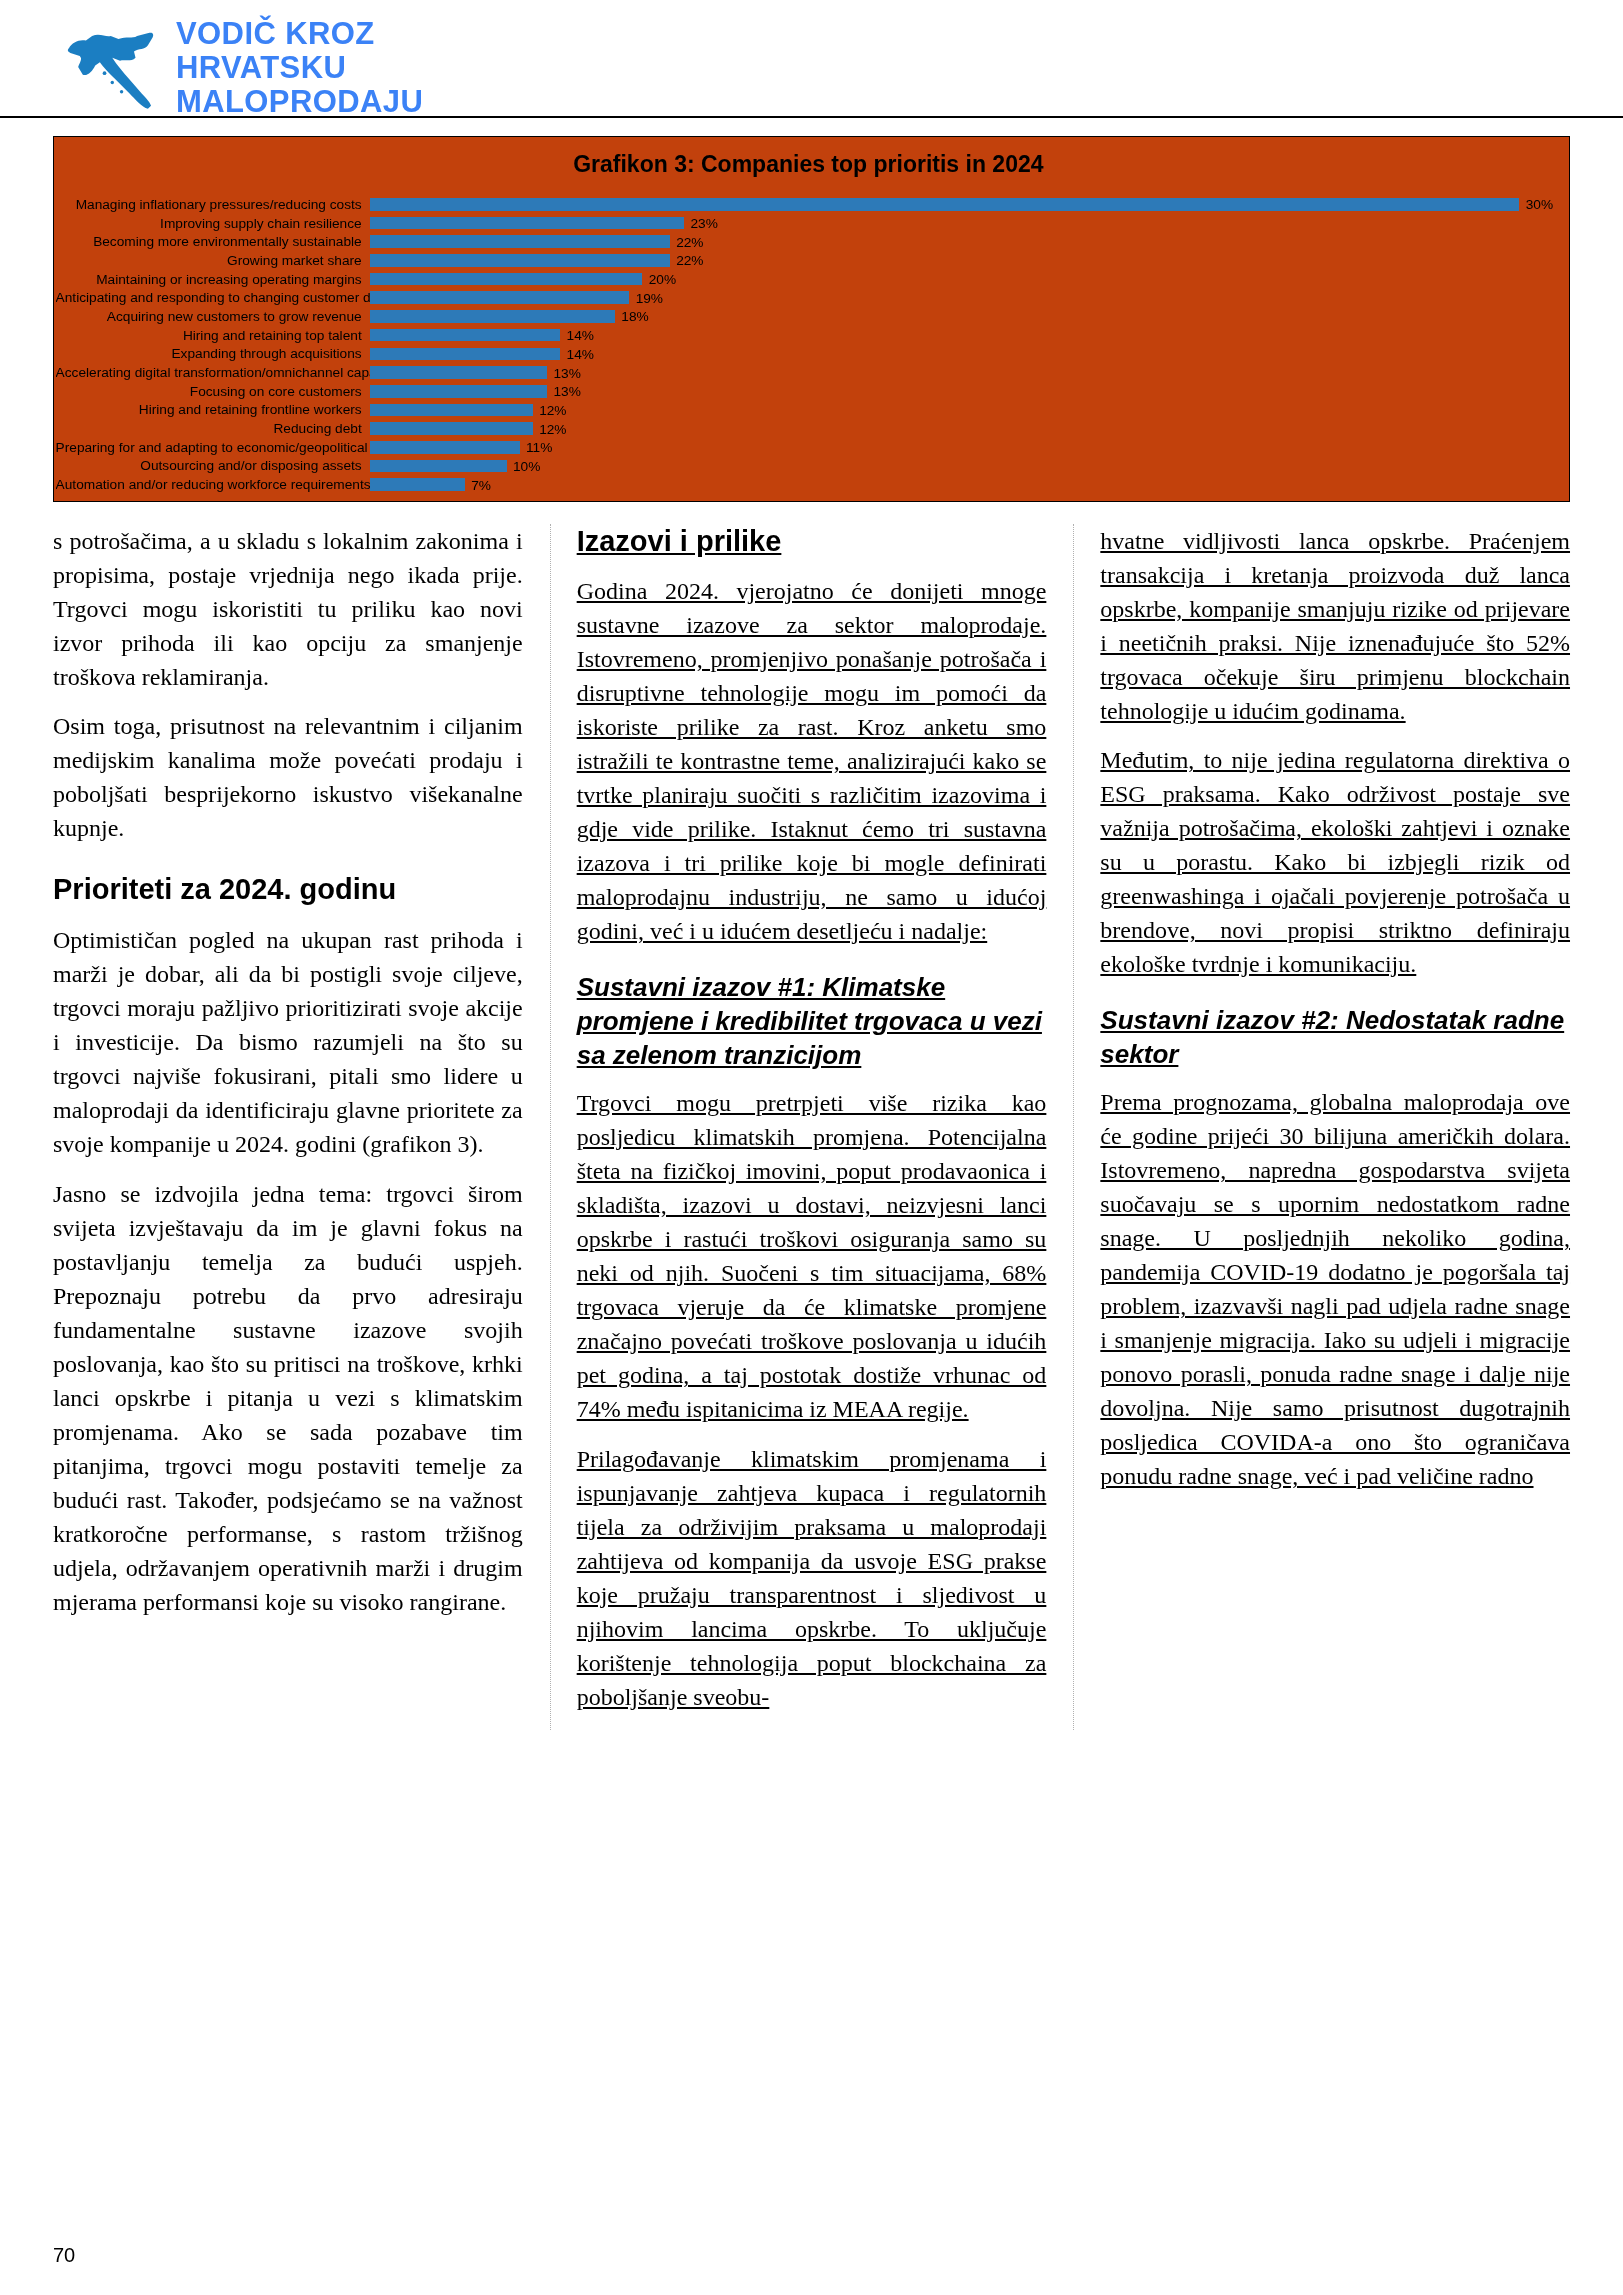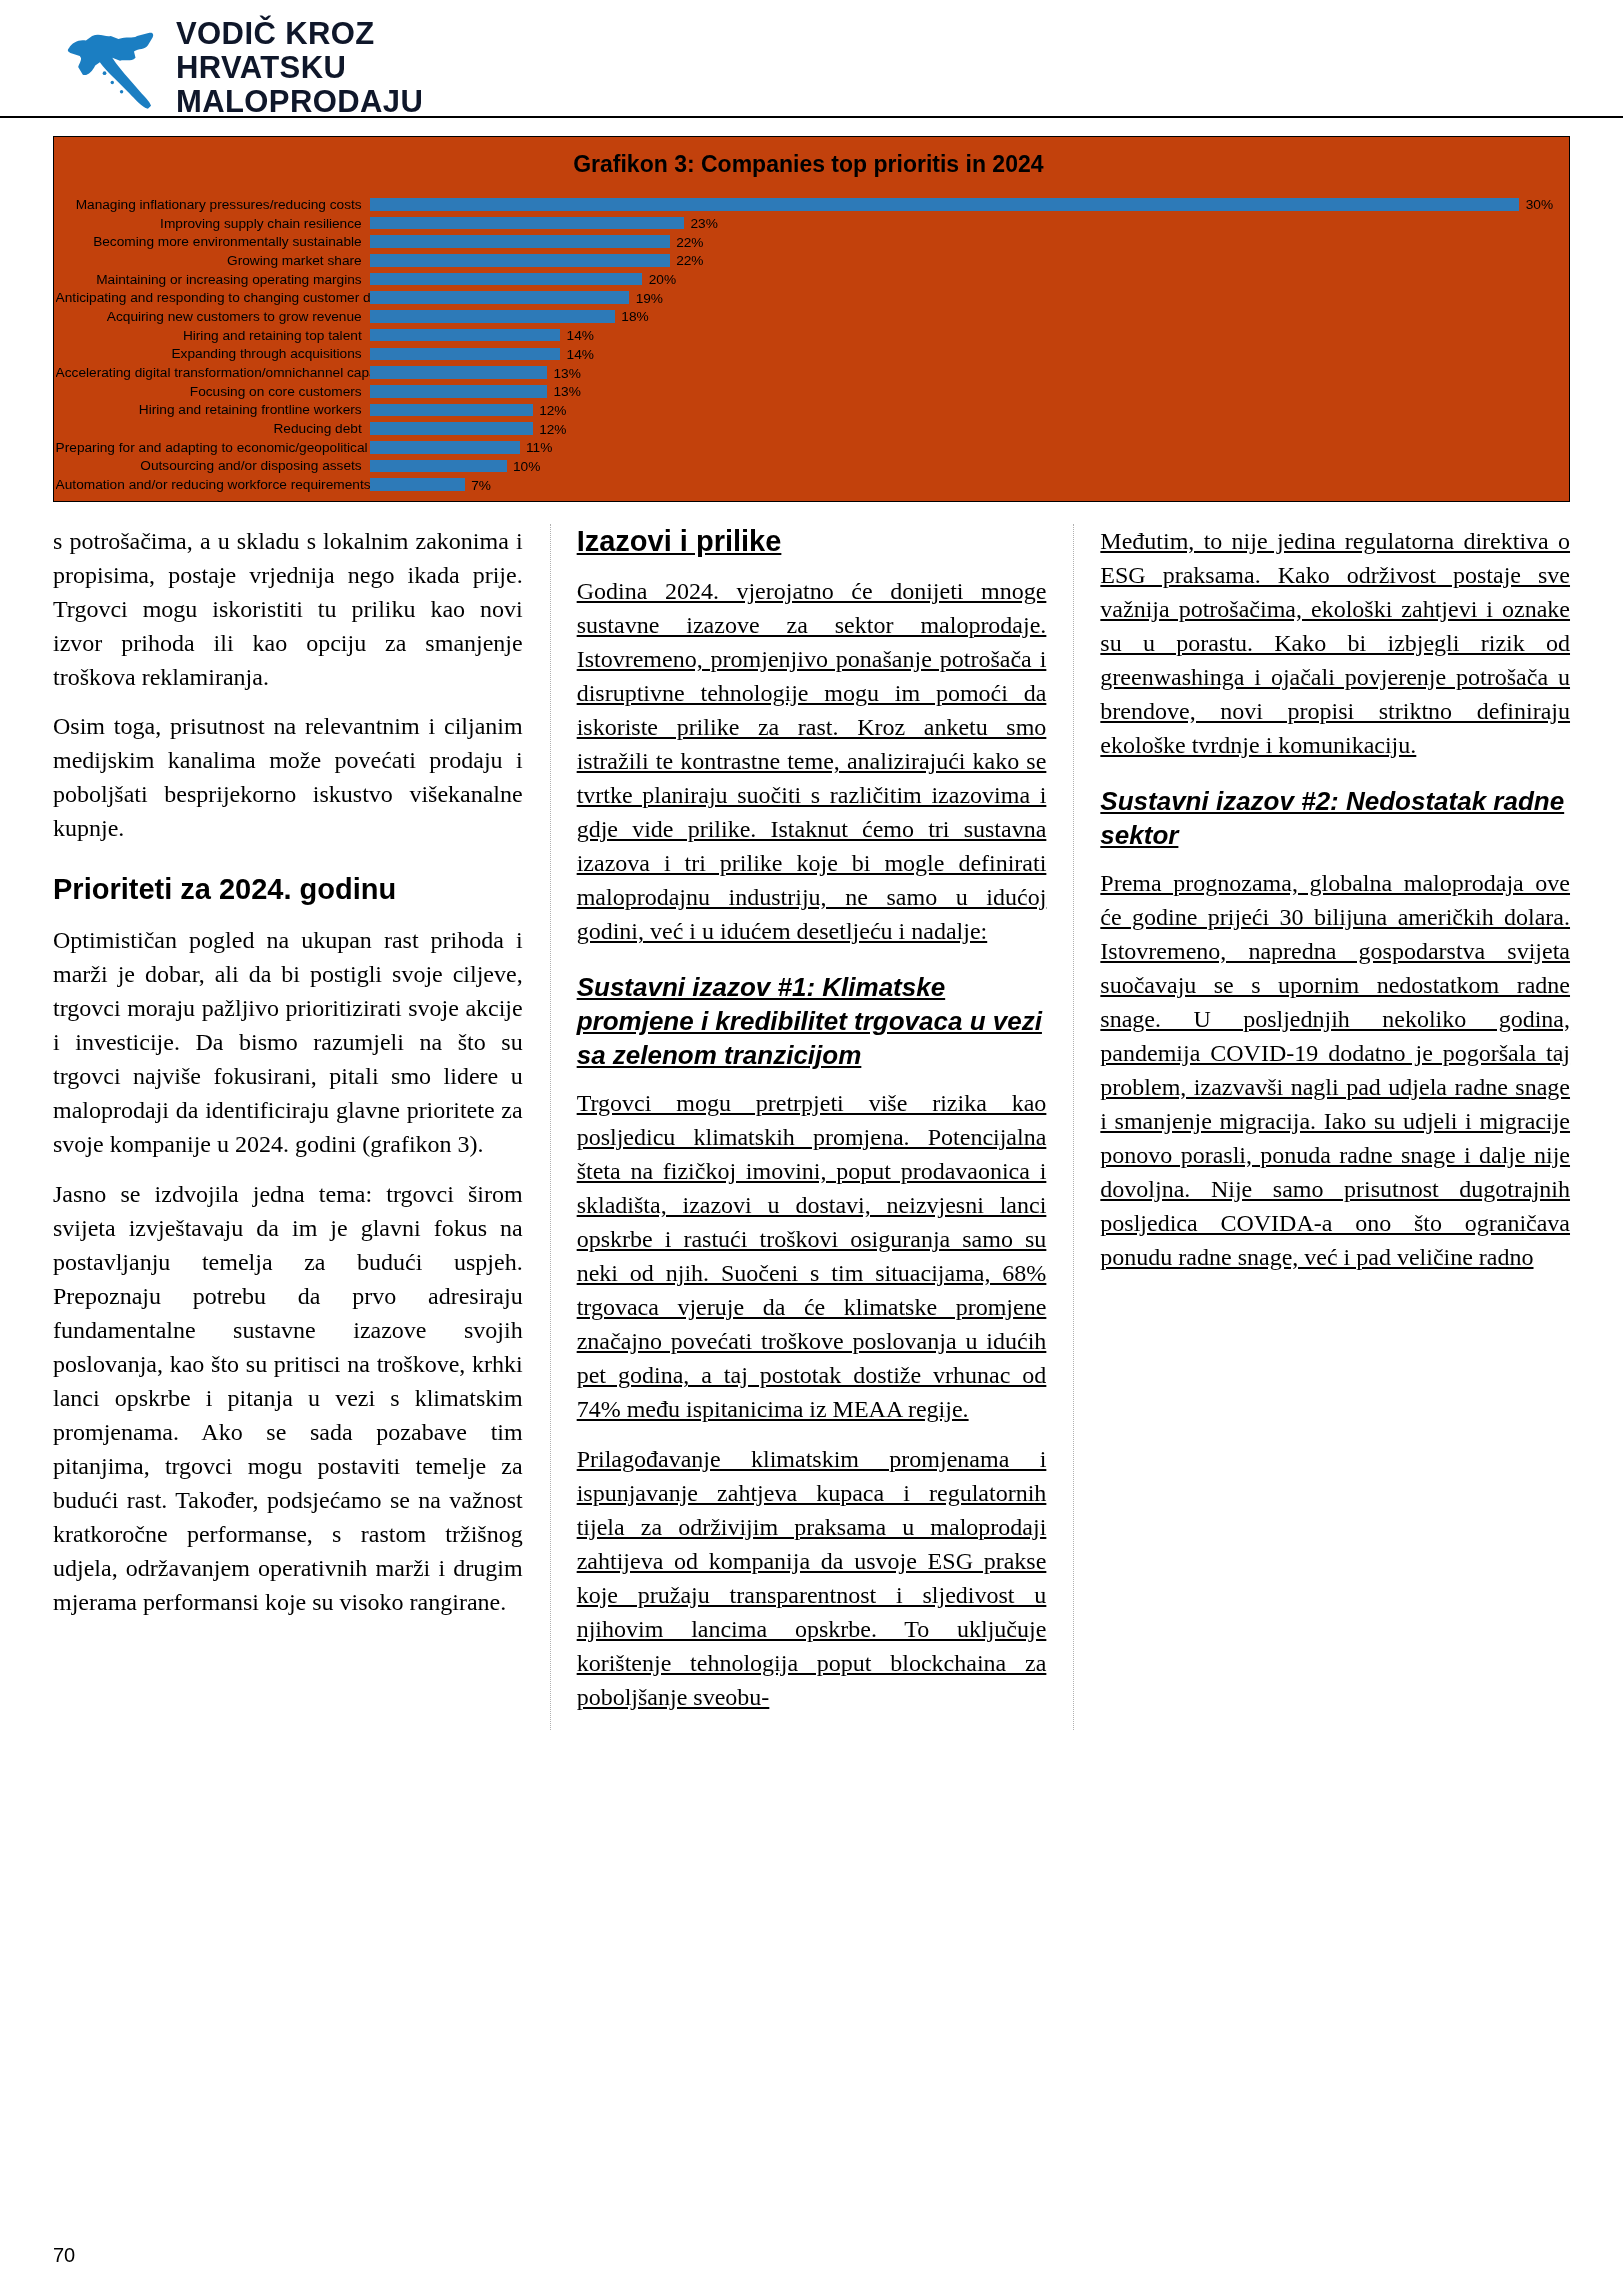--- a/index.html
+++ b/index.html
@@ -107,21 +107,21 @@
 <div class="page">
 
   <header class="header">
     <div class="logo">
       <svg viewBox="0 0 130 120" xmlns="http://www.w3.org/2000/svg">
         <path fill="#1b7ec2" d="M10,34 C14,26 24,22 32,24 L40,18 C50,14 58,20 64,18 L74,22 C84,18 92,22 98,18 L114,14 C118,13 120,16 118,20 L112,30 C108,36 100,34 94,38 L96,46 C90,52 82,48 76,50 L66,46 C72,56 80,64 88,74 L102,90 C108,97 114,102 116,108 L112,112 C104,110 96,100 88,92 L70,74 C62,66 54,58 50,52 L44,56 C40,64 34,70 28,68 L22,58 C24,52 28,48 24,44 L12,40 C8,38 8,36 10,34 Z"></path>
         <circle fill="#1b7ec2" cx="56" cy="66" r="2.4"></circle>
         <circle fill="#1b7ec2" cx="66" cy="78" r="2.2"></circle>
         <circle fill="#1b7ec2" cx="78" cy="90" r="2.2"></circle>
       </svg>
-      <div class="logo-text" style="color:#0f172a">
+      <div class="logo-text" style="color:#3b82f6">
         <span>VODIČ KROZ</span>
         <span>HRVATSKU</span>
         <span>MALOPRODAJU</span>
       </div>
     </div>
   </header>
 
   <div class="top-rule"></div>
 
   <section class="chart-box">
@@ -251,20 +251,21 @@
         <p class="blk-p">Jasno se izdvojila jedna tema: trgovci širom svijeta izvještavaju da im je glavni fokus na postavljanju temelja za budući uspjeh. Prepoznaju potrebu da prvo adresiraju fundamentalne sustavne izazove svojih poslovanja, kao što su pritisci na troškove, krhki lanci opskrbe i pitanja u vezi s klimatskim promjenama. Ako se sada pozabave tim pitanjima, trgovci mogu postaviti temelje za budući rast. Također, podsjećamo se na važnost kratkoročne performanse, s rastom tržišnog udjela, održavanjem operativnih marži i drugim mjerama performansi koje su visoko rangirane.</p>
       </div>
     <div class="col">
         <div class="blk-h2">Izazovi i prilike</div>
         <p class="blk-p">Godina 2024. vjerojatno će donijeti mnoge sustavne izazove za sektor maloprodaje. Istovremeno, promjenjivo ponašanje potrošača i disruptivne tehnologije mogu im pomoći da iskoriste prilike za rast. Kroz anketu smo istražili te kontrastne teme, analizirajući kako se tvrtke planiraju suočiti s različitim izazovima i gdje vide prilike. Istaknut ćemo tri sustavna izazova i tri prilike koje bi mogle definirati maloprodajnu industriju, ne samo u idućoj godini, već i u idućem desetljeću i nadalje:</p>
         <div class="blk-h3">Sustavni izazov #1: Klimatske promjene i kredibilitet trgovaca u vezi sa zelenom tranzicijom</div>
         <p class="blk-p">Trgovci mogu pretrpjeti više rizika kao posljedicu klimatskih promjena. Potencijalna šteta na fizičkoj imovini, poput prodavaonica i skladišta, izazovi u dostavi, neizvjesni lanci opskrbe i rastući troškovi osiguranja samo su neki od njih. Suočeni s tim situacijama, 68% trgovaca vjeruje da će klimatske promjene značajno povećati troškove poslovanja u idućih pet godina, a taj postotak dostiže vrhunac od 74% među ispitanicima iz MEAA regije.</p>
         <p class="blk-p">Prilagođavanje klimatskim promjenama i ispunjavanje zahtjeva kupaca i regulatornih tijela za održivijim praksama u maloprodaji zahtijeva od kompanija da usvoje ESG prakse koje pružaju transparentnost i sljedivost u njihovim lancima opskrbe. To uključuje korištenje tehnologija poput blockchaina za poboljšanje sveobu-</p>
       </div>
     <div class="col">
+        <p class="blk-p">hvatne vidljivosti lanca opskrbe. Praćenjem transakcija i kretanja proizvoda duž lanca opskrbe, kompanije smanjuju rizike od prijevare i neetičnih praksi. Nije iznenađujuće što 52% trgovaca očekuje širu primjenu blockchain tehnologije u idućim godinama.</p>
         <p class="blk-p">Međutim, to nije jedina regulatorna direktiva o ESG praksama. Kako održivost postaje sve važnija potrošačima, ekološki zahtjevi i oznake su u porastu. Kako bi izbjegli rizik od greenwashinga i ojačali povjerenje potrošača u brendove, novi propisi striktno definiraju ekološke tvrdnje i komunikaciju.</p>
         <div class="blk-h3">Sustavni izazov #2: Nedostatak radne sektor</div>
         <p class="blk-p">Prema prognozama, globalna maloprodaja ove će godine prijeći 30 bilijuna američkih dolara. Istovremeno, napredna gospodarstva svijeta suočavaju se s upornim nedostatkom radne snage. U posljednjih nekoliko godina, pandemija COVID-19 dodatno je pogoršala taj problem, izazvavši nagli pad udjela radne snage i smanjenje migracija. Iako su udjeli i migracije ponovo porasli, ponuda radne snage i dalje nije dovoljna. Nije samo prisutnost dugotrajnih posljedica COVIDA-a ono što ograničava ponudu radne snage, već i pad veličine radno</p>
       </div>
   </main>
 
   <footer class="footer">
     <span class="page-num">70</span>
   </footer>
 

